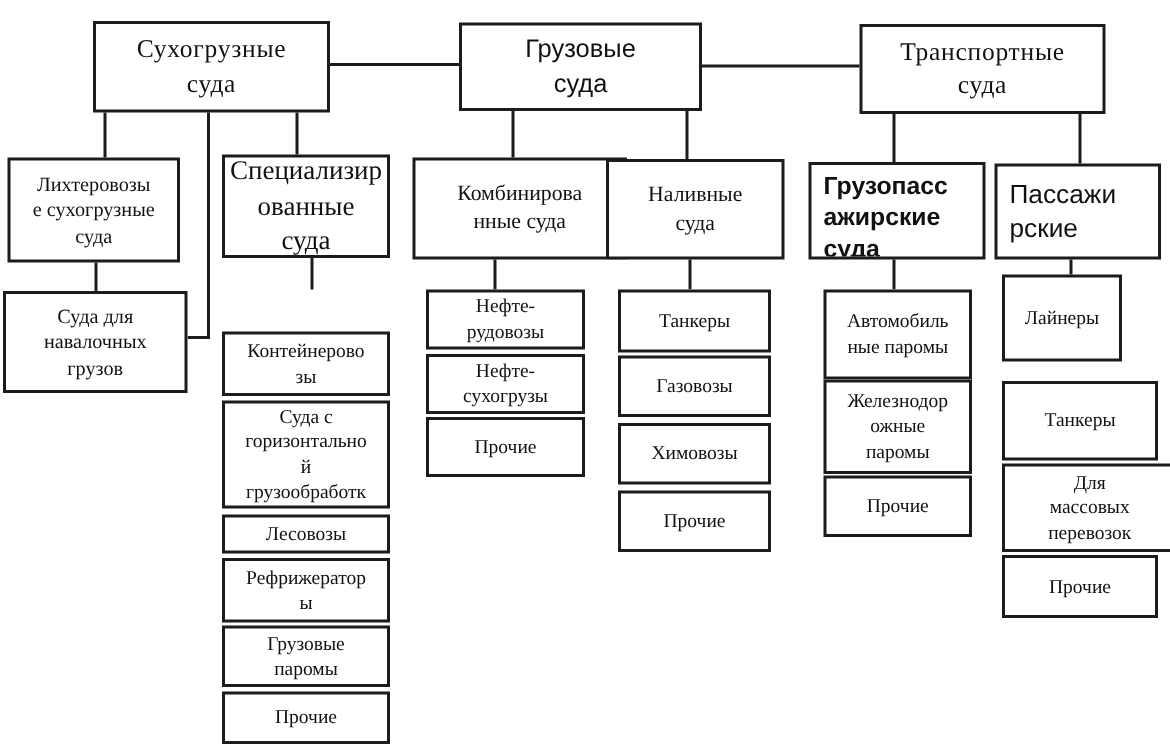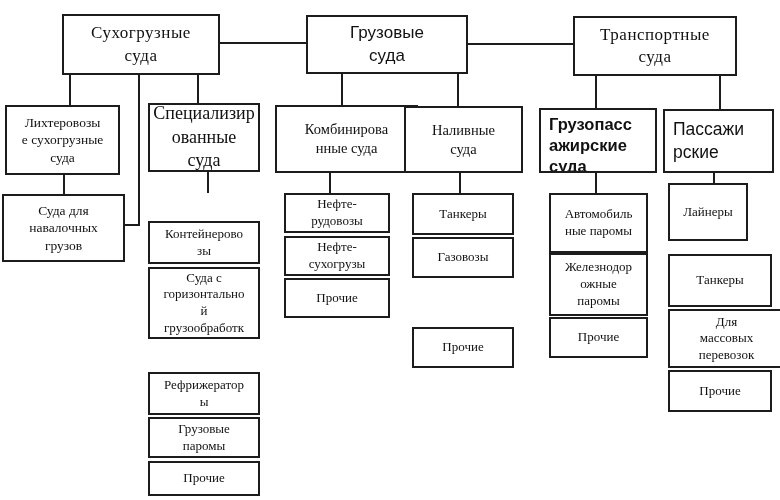--- a/index.html
+++ b/index.html
@@ -72,34 +72,36 @@
   <div class="node" style="left:2px;top:194px;width:123px;height:68px;font-size:13.5px">Суда для
 навалочных
 грузов</div>
 
   <div class="node" style="left:148px;top:221px;width:112px;height:43px;font-size:13px">Контейнерово
 зы</div>
   <div class="node" style="left:148px;top:267px;width:112px;height:72px;font-size:13px;line-height:1.28">Суда с
 горизонтально
 й
 грузообработк</div>
+  <div class="node" style="left:148px;top:343px;width:112px;height:26px;font-size:13px">Лесовозы</div>
   <div class="node" style="left:148px;top:372px;width:112px;height:43px;font-size:13px">Рефрижератор
 ы</div>
   <div class="node" style="left:148px;top:417px;width:112px;height:41px;font-size:13px">Грузовые
 паромы</div>
   <div class="node" style="left:148px;top:461px;width:112px;height:35px;font-size:13px">Прочие</div>
 
   <div class="node" style="left:284px;top:193px;width:106px;height:40px;font-size:13px">Нефте-
 рудовозы</div>
   <div class="node" style="left:284px;top:236px;width:106px;height:40px;font-size:13px">Нефте-
 сухогрузы</div>
   <div class="node" style="left:284px;top:278px;width:106px;height:40px;font-size:13px">Прочие</div>
 
   <div class="node" style="left:412px;top:193px;width:102px;height:42px;font-size:13px">Танкеры</div>
   <div class="node" style="left:412px;top:237px;width:102px;height:41px;font-size:13px">Газовозы</div>
+  <div class="node" style="left:412px;top:282px;width:102px;height:41px;font-size:13px">Химовозы</div>
   <div class="node" style="left:412px;top:327px;width:102px;height:41px;font-size:13px">Прочие</div>
 
   <div class="node" style="left:549px;top:193px;width:99px;height:60px;font-size:13px">Автомобиль
 ные паромы</div>
   <div class="node" style="left:549px;top:253px;width:99px;height:63px;font-size:13px">Железнодор
 ожные
 паромы</div>
   <div class="node" style="left:549px;top:317px;width:99px;height:41px;font-size:13px">Прочие</div>
 
   <div class="node" style="left:668px;top:183px;width:80px;height:58px;font-size:13px">Лайнеры</div>

